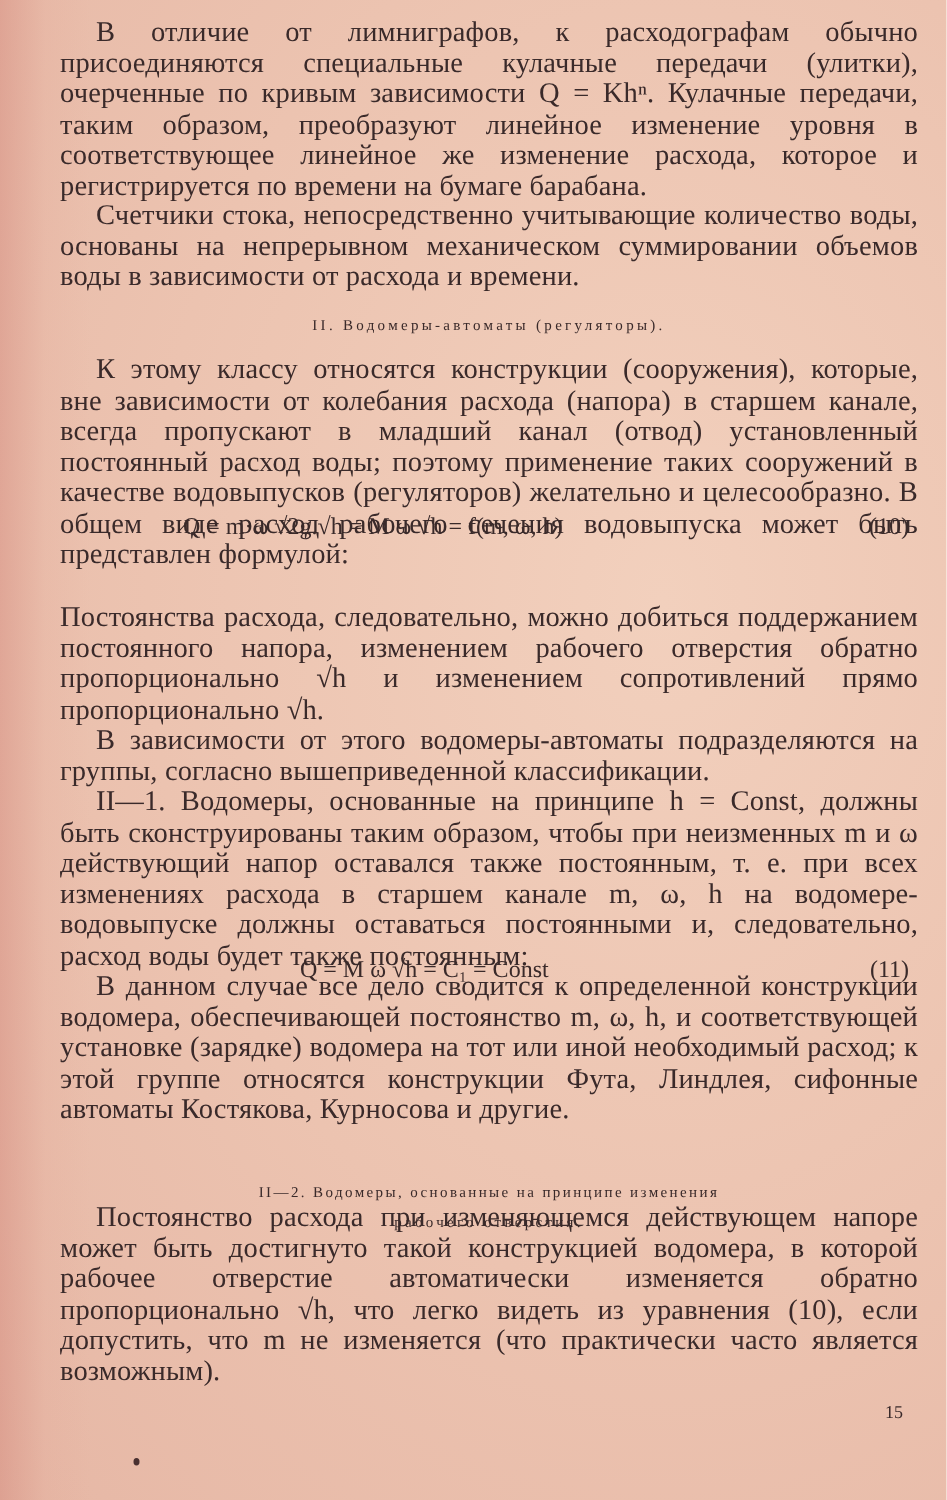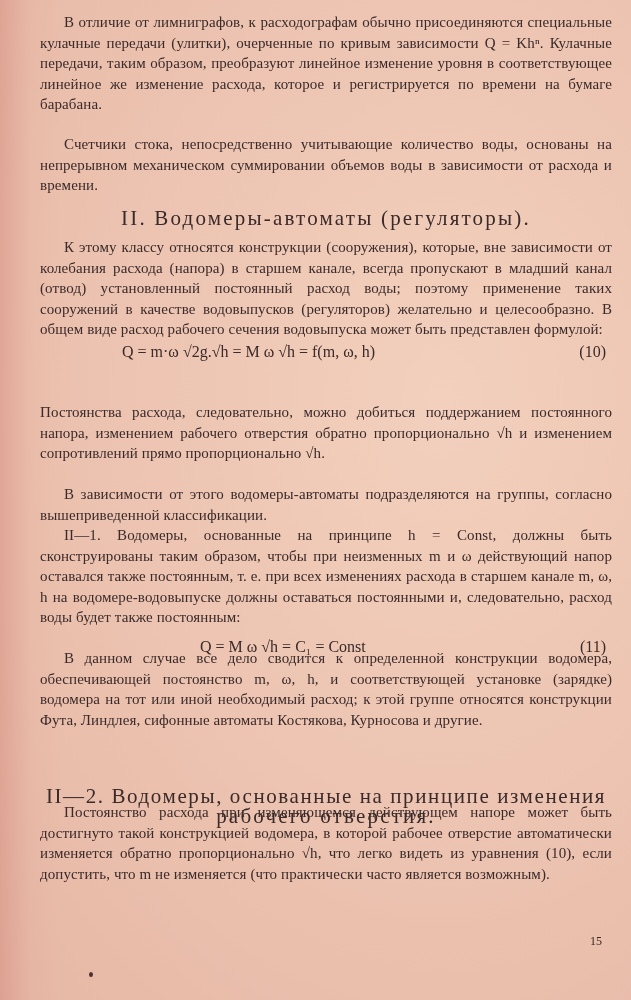--- a/index.html
+++ b/index.html
@@ -8,26 +8,26 @@
     background:
       linear-gradient(90deg, rgba(205,120,110,0.35) 0px, rgba(225,160,145,0.15) 30px, rgba(0,0,0,0) 60px),
       radial-gradient(ellipse at 70% 40%, #f2d0bd 0%, #ecc3b0 55%, #e6b7a5 100%);
     font-family: "Liberation Serif", "DejaVu Serif", serif;
     color:#3a2a2a;
     position:relative;
   }
   .page { position:absolute; left:40px; top:0; width:572px; }
   p, .line { margin:0; }
   .para {
-    font-size:15px; line-height:20.5px; text-align:justify;
+    font-size:19px; line-height:20.5px; text-align:justify;
     text-indent:24px; letter-spacing:0.1px;
   }
   .para.noindent { text-indent:0; }
   .heading {
-    font-size:21px; text-align:center; letter-spacing:2.2px; line-height:20px;
+    font-size:10px; text-align:center; letter-spacing:2.2px; line-height:20px;
   }
   .formula {
     position:relative; font-size:16px; line-height:22px; height:24px;
   }
   .formula .expr { position:absolute; text-align:left; white-space:nowrap; }
   .formula .num { position:absolute; right:6px; top:0; }
   .pagenum { position:absolute; font-size:12px; }
   .dot { position:absolute; width:4px; height:5px; border-radius:50%; background:#4a3030; }
 </style>
 </head>

